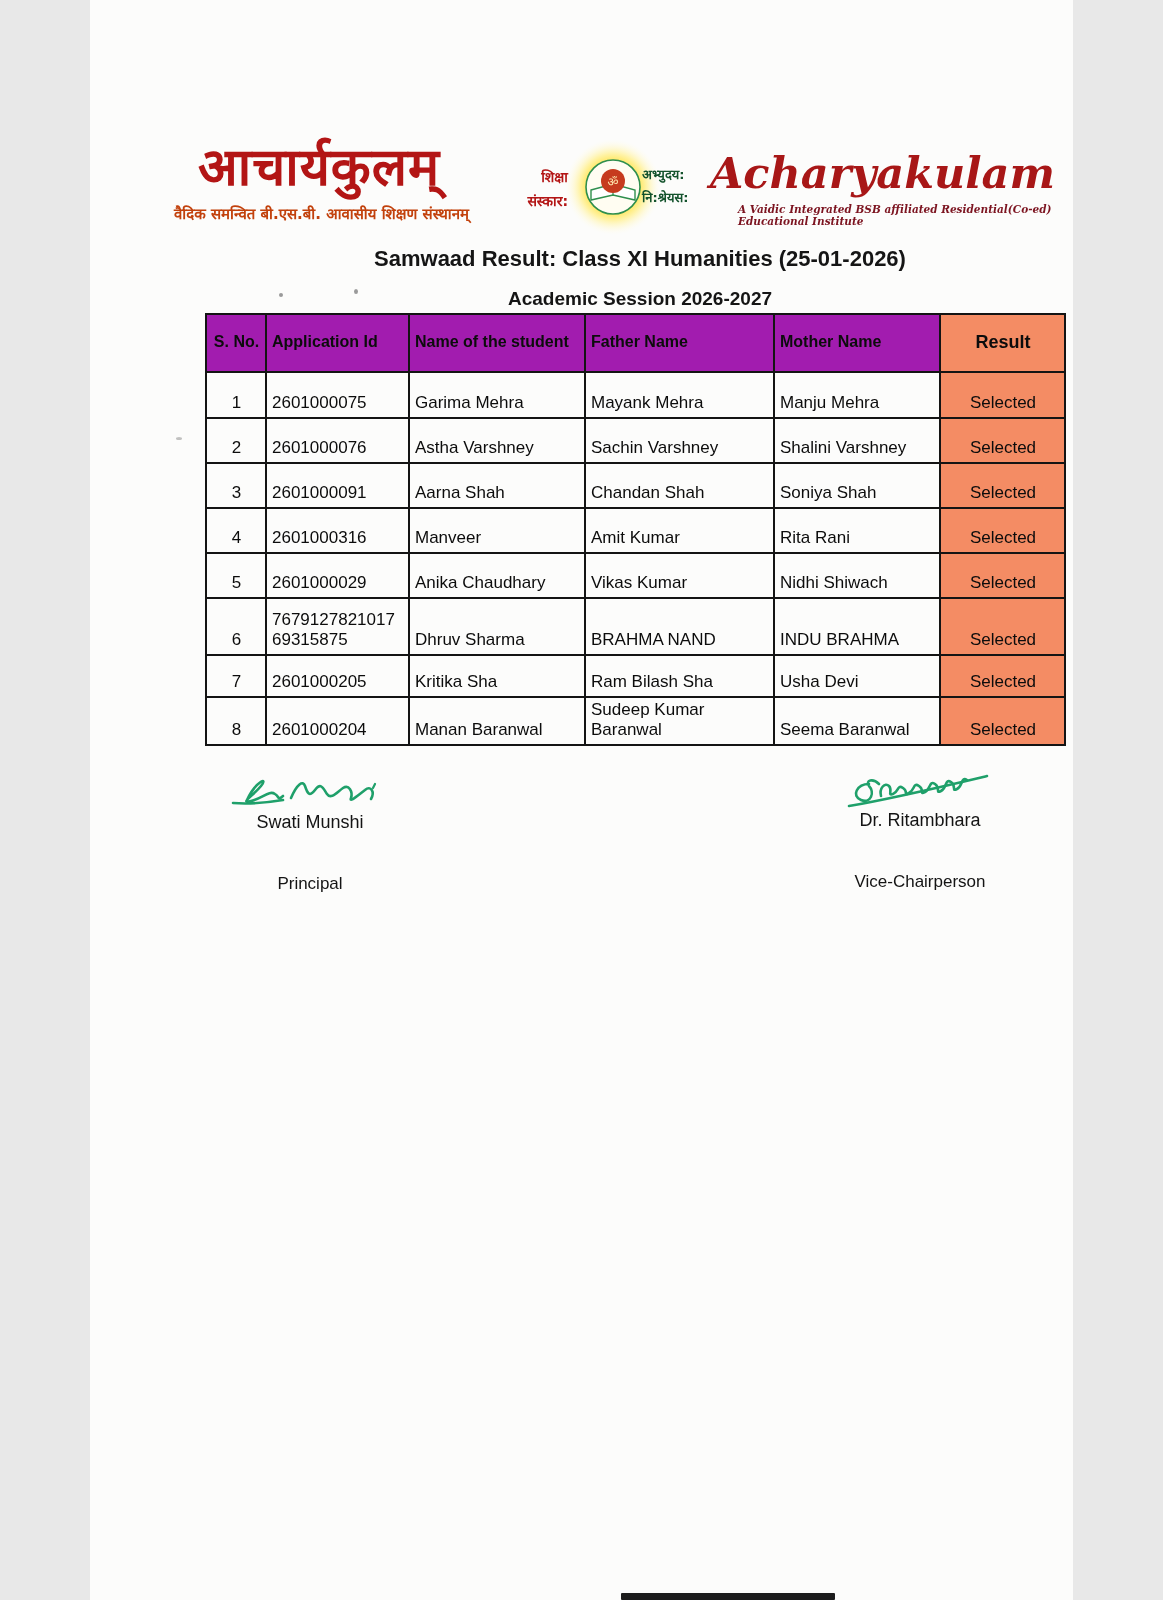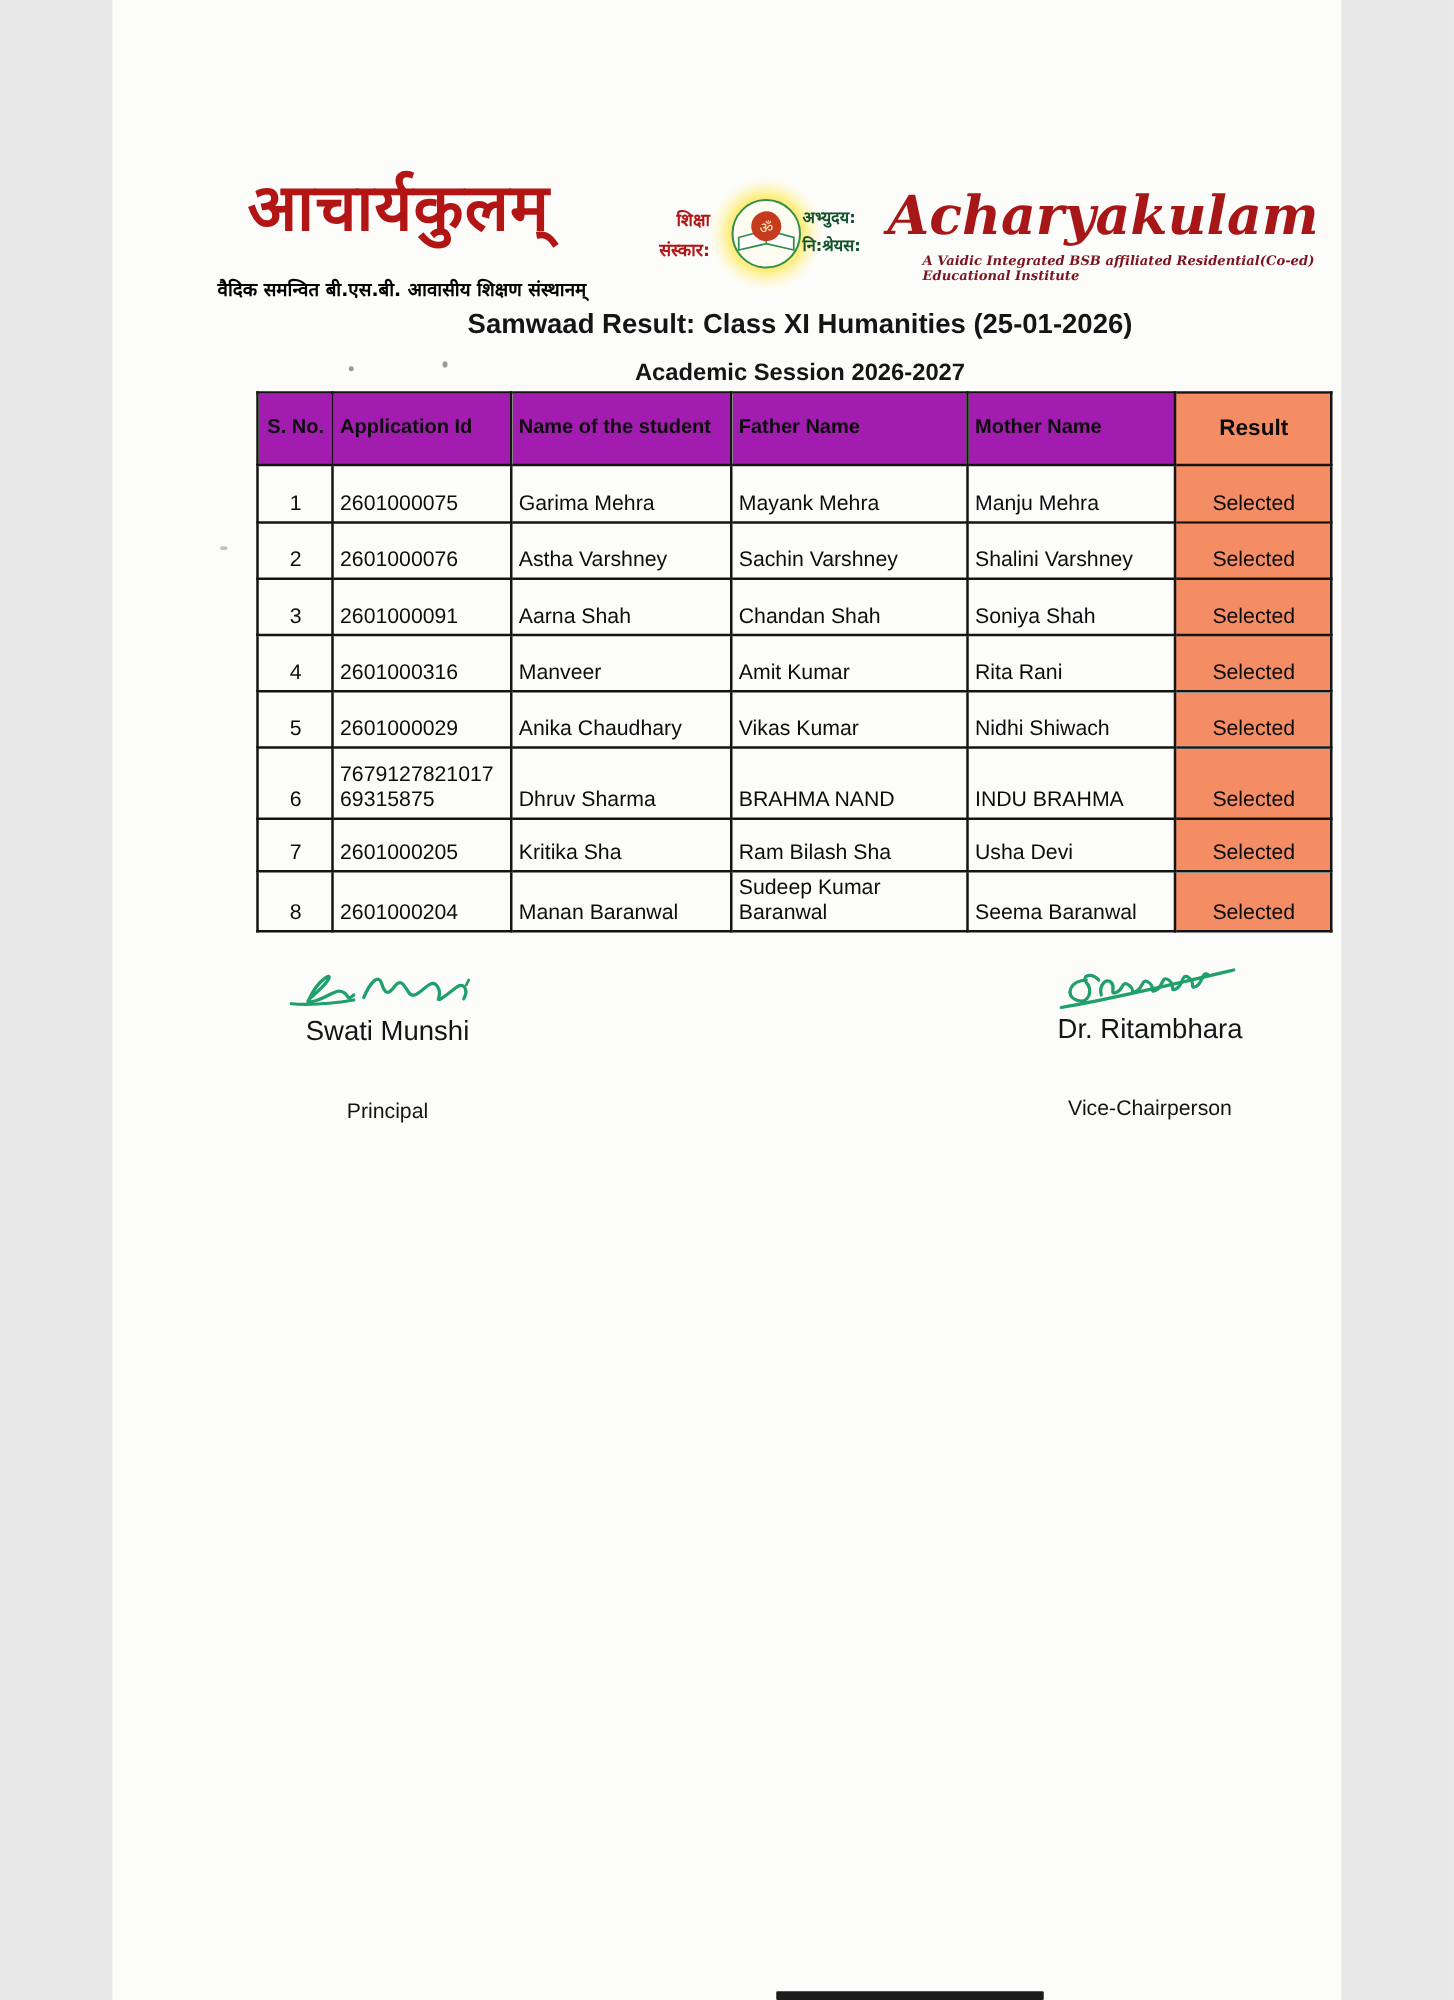--- a/index.html
+++ b/index.html
@@ -13,22 +13,22 @@
     overflow:hidden;
   }
   
   .hindi-title{
     position:absolute;left:108px;top:140px;width:330px;
     font-size:52px;font-weight:bold;color:#b31515;
     font-family:"DejaVu Sans", sans-serif;line-height:1.05;
     letter-spacing:1px;
   }
   .hindi-subtitle{
-    position:absolute;left:84px;top:221px;width:340px;
-    font-size:15px;font-weight:bold;color:#000000;
+    position:absolute;left:84px;top:203px;width:340px;
+    font-size:15px;font-weight:bold;color:#c2410c;
     font-family:"DejaVu Sans", sans-serif;
   }
   .logo-left{
     position:absolute;left:418px;top:166px;width:60px;
     font-size:14px;font-weight:bold;color:#b31515;text-align:right;
     font-family:"DejaVu Sans", sans-serif;line-height:1.7;
   }
   .logo-wrap{position:absolute;left:472px;top:138px;width:102px;height:98px;}
   .logo-right{
     position:absolute;left:552px;top:163px;width:70px;
@@ -70,21 +70,21 @@
     background:#a21caf;text-align:left;font-size:16px;
     vertical-align:middle;height:50px;
   }
   table.result th.c-sno{text-align:center;}
   table.result th.c-result{background:#f48c64;text-align:center;font-size:18px;margin-left:40px;}
   td.sno{text-align:center;}
   td.result-cell{background:#f48c64;text-align:center;}
   td.wrap-id{word-break:break-all;}
   
   .sig-block{position:absolute;text-align:center;}
-  .sig-name{font-size:22px;color:#141414;}
+  .sig-name{font-size:18px;color:#141414;}
   .sig-title{font-size:17px;color:#141414;margin-top:41px;}
   .sig-svg{display:block;margin:0 auto;}
   
   .scan-bar{position:absolute;left:531px;top:1593px;width:214px;height:7px;background:#1c1c1c;border-radius:1px;}
   .speck{position:absolute;background:#9a9a9a;border-radius:50%;}
 </style>
 </head>
 <body>
 
 <div class="page">

